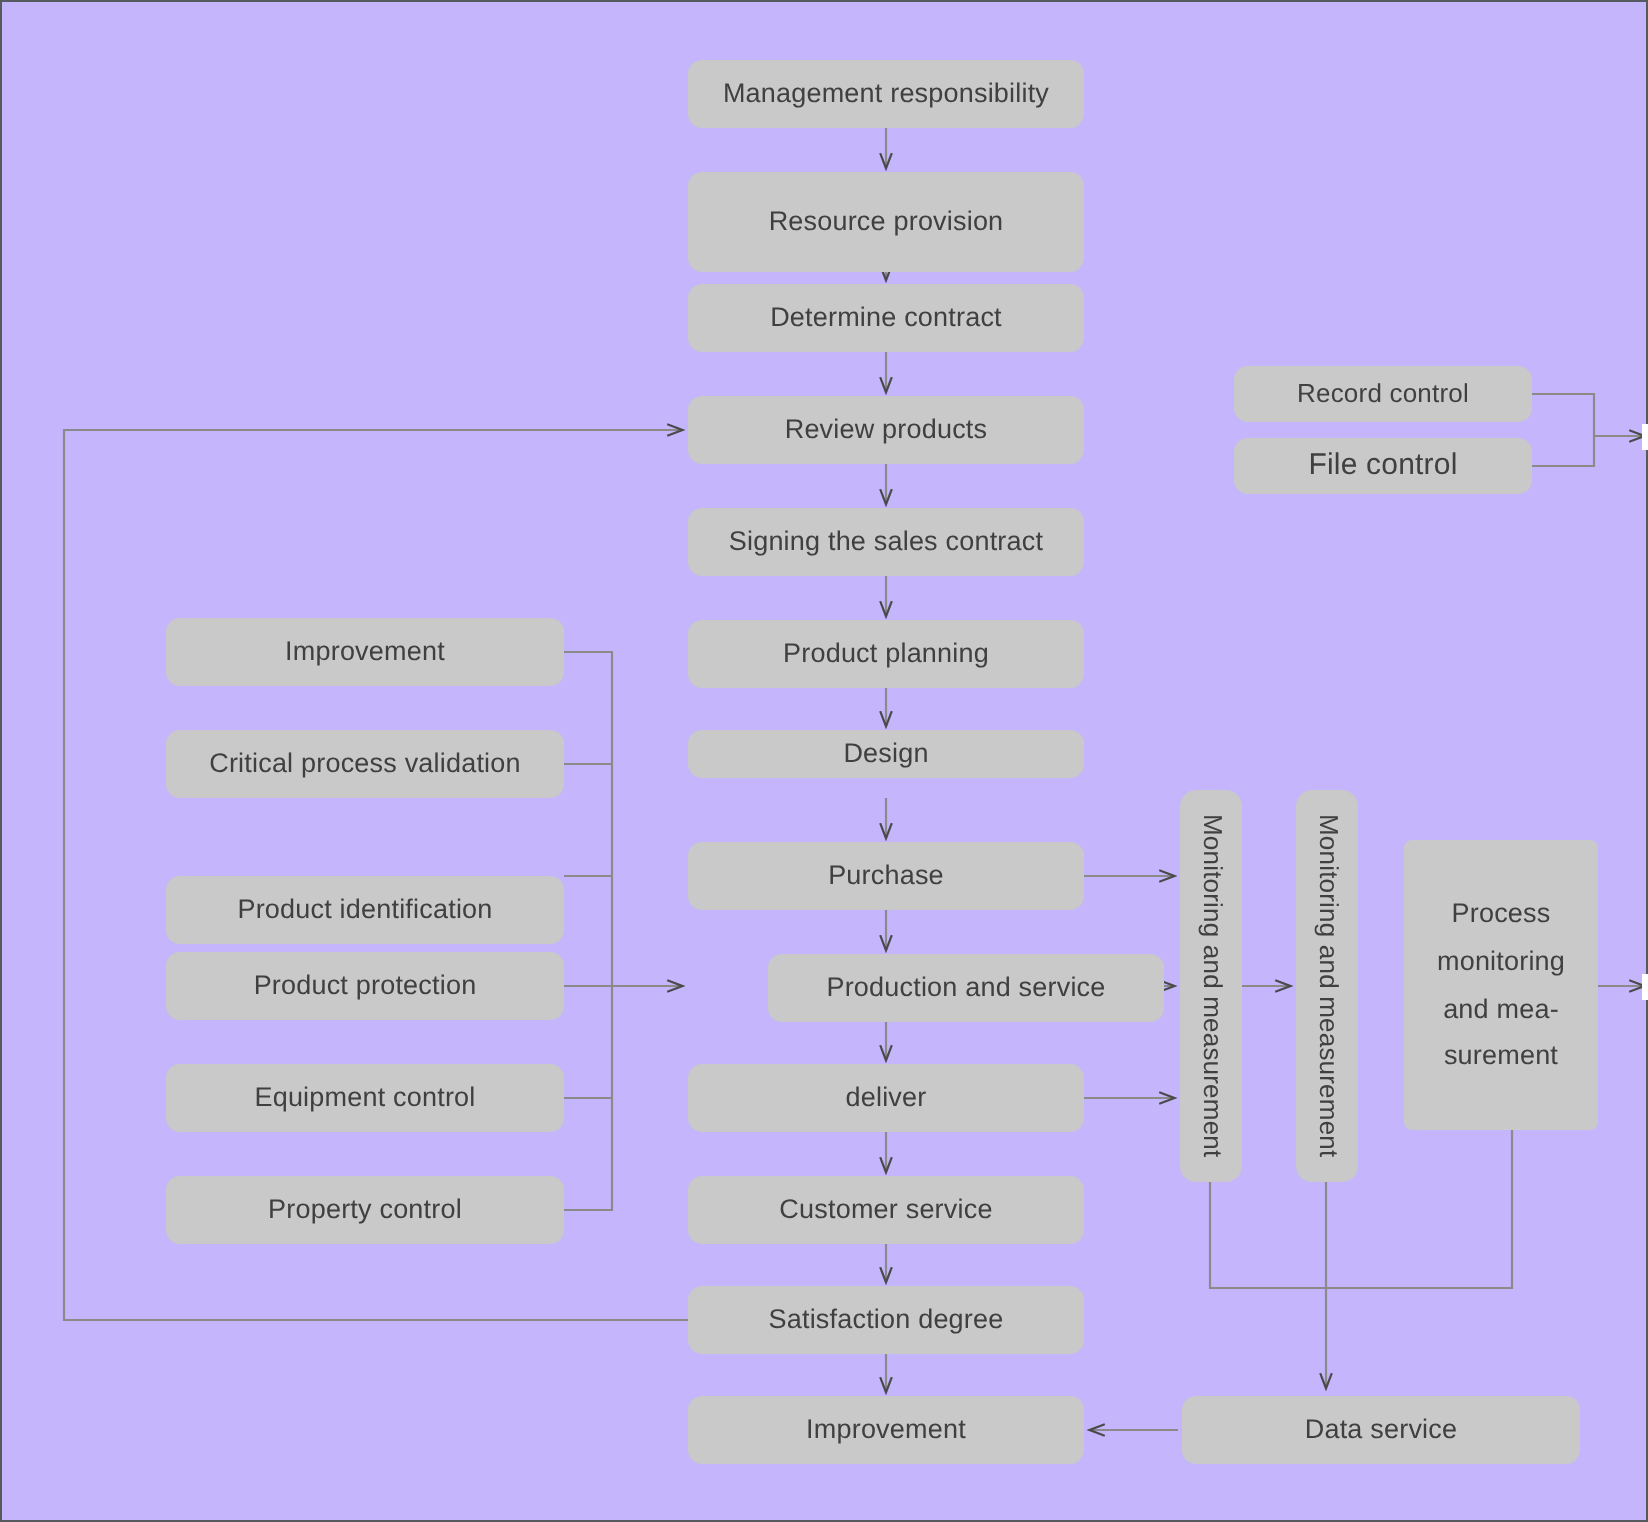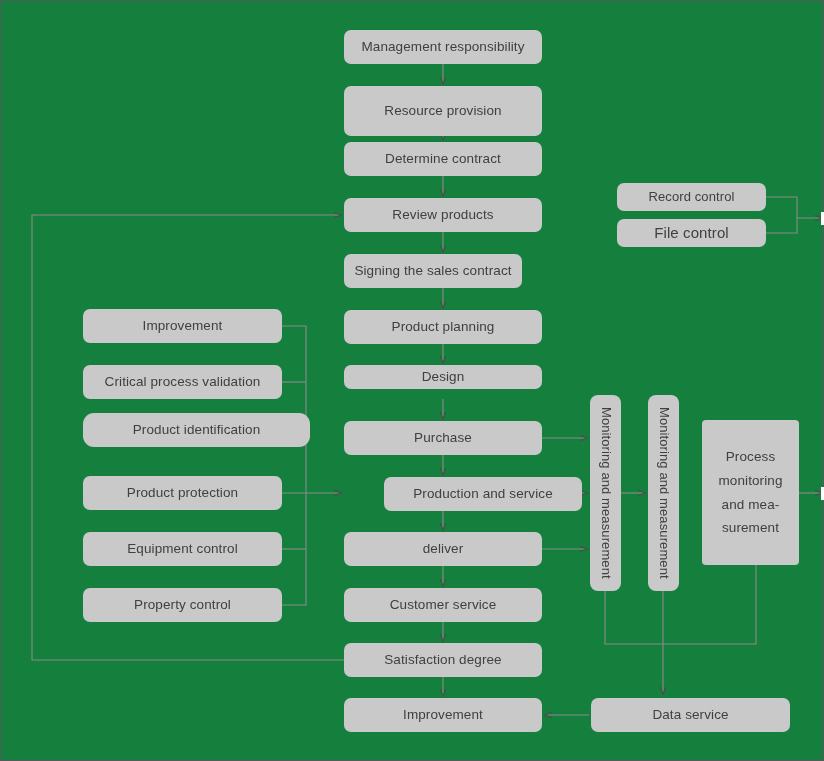--- a/index.html
+++ b/index.html
@@ -4,21 +4,21 @@
 <style>
   html, body {
     margin: 0;
     padding: 0;
     background: #ffffff;
   }
   #canvas {
     position: relative;
     width: 824px;
     height: 761px;
-    background: #15803d;
+    background: #c4b5fd;
     box-sizing: border-box;
     overflow: hidden;
     font-family: "Liberation Sans", "DejaVu Sans", sans-serif;
   }
   #frame {
     position: absolute;
     left: 0; top: 0;
     width: 824px; height: 761px;
     box-sizing: border-box;
     border: 1px solid #555a5e;
@@ -113,33 +113,33 @@
       <line x1="663" y1="591" x2="663" y2="694" marker-end="url(#arrow)"></line>
 
       <line x1="589" y1="715" x2="545" y2="715" marker-end="url(#arrow)"></line>
     </g>
   </svg>
 
   <div class="node" style="left:344px;top:30px;width:198px;height:34px;">Management responsibility</div>
   <div class="node" style="left:344px;top:86px;width:198px;height:50px;">Resource provision</div>
   <div class="node" style="left:344px;top:142px;width:198px;height:34px;">Determine contract</div>
   <div class="node" style="left:344px;top:198px;width:198px;height:34px;">Review products</div>
-  <div class="node" style="left:344px;top:254px;width:178px;height:34px;text-align:center;">Signing the sales contract</div>
+  <div class="node" style="left:344px;top:254px;width:198px;height:34px;text-align:center;">Signing the sales contract</div>
   <div class="node" style="left:344px;top:310px;width:198px;height:34px;">Product planning</div>
   <div class="node" style="left:344px;top:365px;width:198px;height:24px;">Design</div>
   <div class="node" style="left:344px;top:421px;width:198px;height:34px;">Purchase</div>
   <div class="node" style="left:344px;top:477px;width:198px;height:34px;margin-left:40px;">Production and service</div>
   <div class="node" style="left:344px;top:532px;width:198px;height:34px;">deliver</div>
   <div class="node" style="left:344px;top:588px;width:198px;height:34px;">Customer service</div>
   <div class="node" style="left:344px;top:643px;width:198px;height:34px;">Satisfaction degree</div>
   <div class="node" style="left:344px;top:698px;width:198px;height:34px;">Improvement</div>
 
   <div class="node" style="left:83px;top:309px;width:199px;height:34px;">Improvement</div>
   <div class="node" style="left:83px;top:365px;width:199px;height:34px;">Critical process validation</div>
-  <div class="node" style="left:83px;top:413px;width:227px;height:34px;border-radius:11px;">Product identification</div>
+  <div class="node" style="left:83px;top:438px;width:199px;height:34px;">Product identification</div>
   <div class="node" style="left:83px;top:476px;width:199px;height:34px;">Product protection</div>
   <div class="node" style="left:83px;top:532px;width:199px;height:34px;">Equipment control</div>
   <div class="node" style="left:83px;top:588px;width:199px;height:34px;">Property control</div>
 
   <div class="node" style="left:617px;top:183px;width:149px;height:28px;font-size:13px;">Record control</div>
   <div class="node" style="left:617px;top:219px;width:149px;height:28px;font-size:15px;">File control</div>
 
   <div class="node vertical" style="left:590px;top:395px;width:31px;height:196px;font-size:13px;">Monitoring and measurement</div>
   <div class="node vertical" style="left:648px;top:395px;width:31px;height:196px;font-size:13px;">Monitoring and measurement</div>
 

